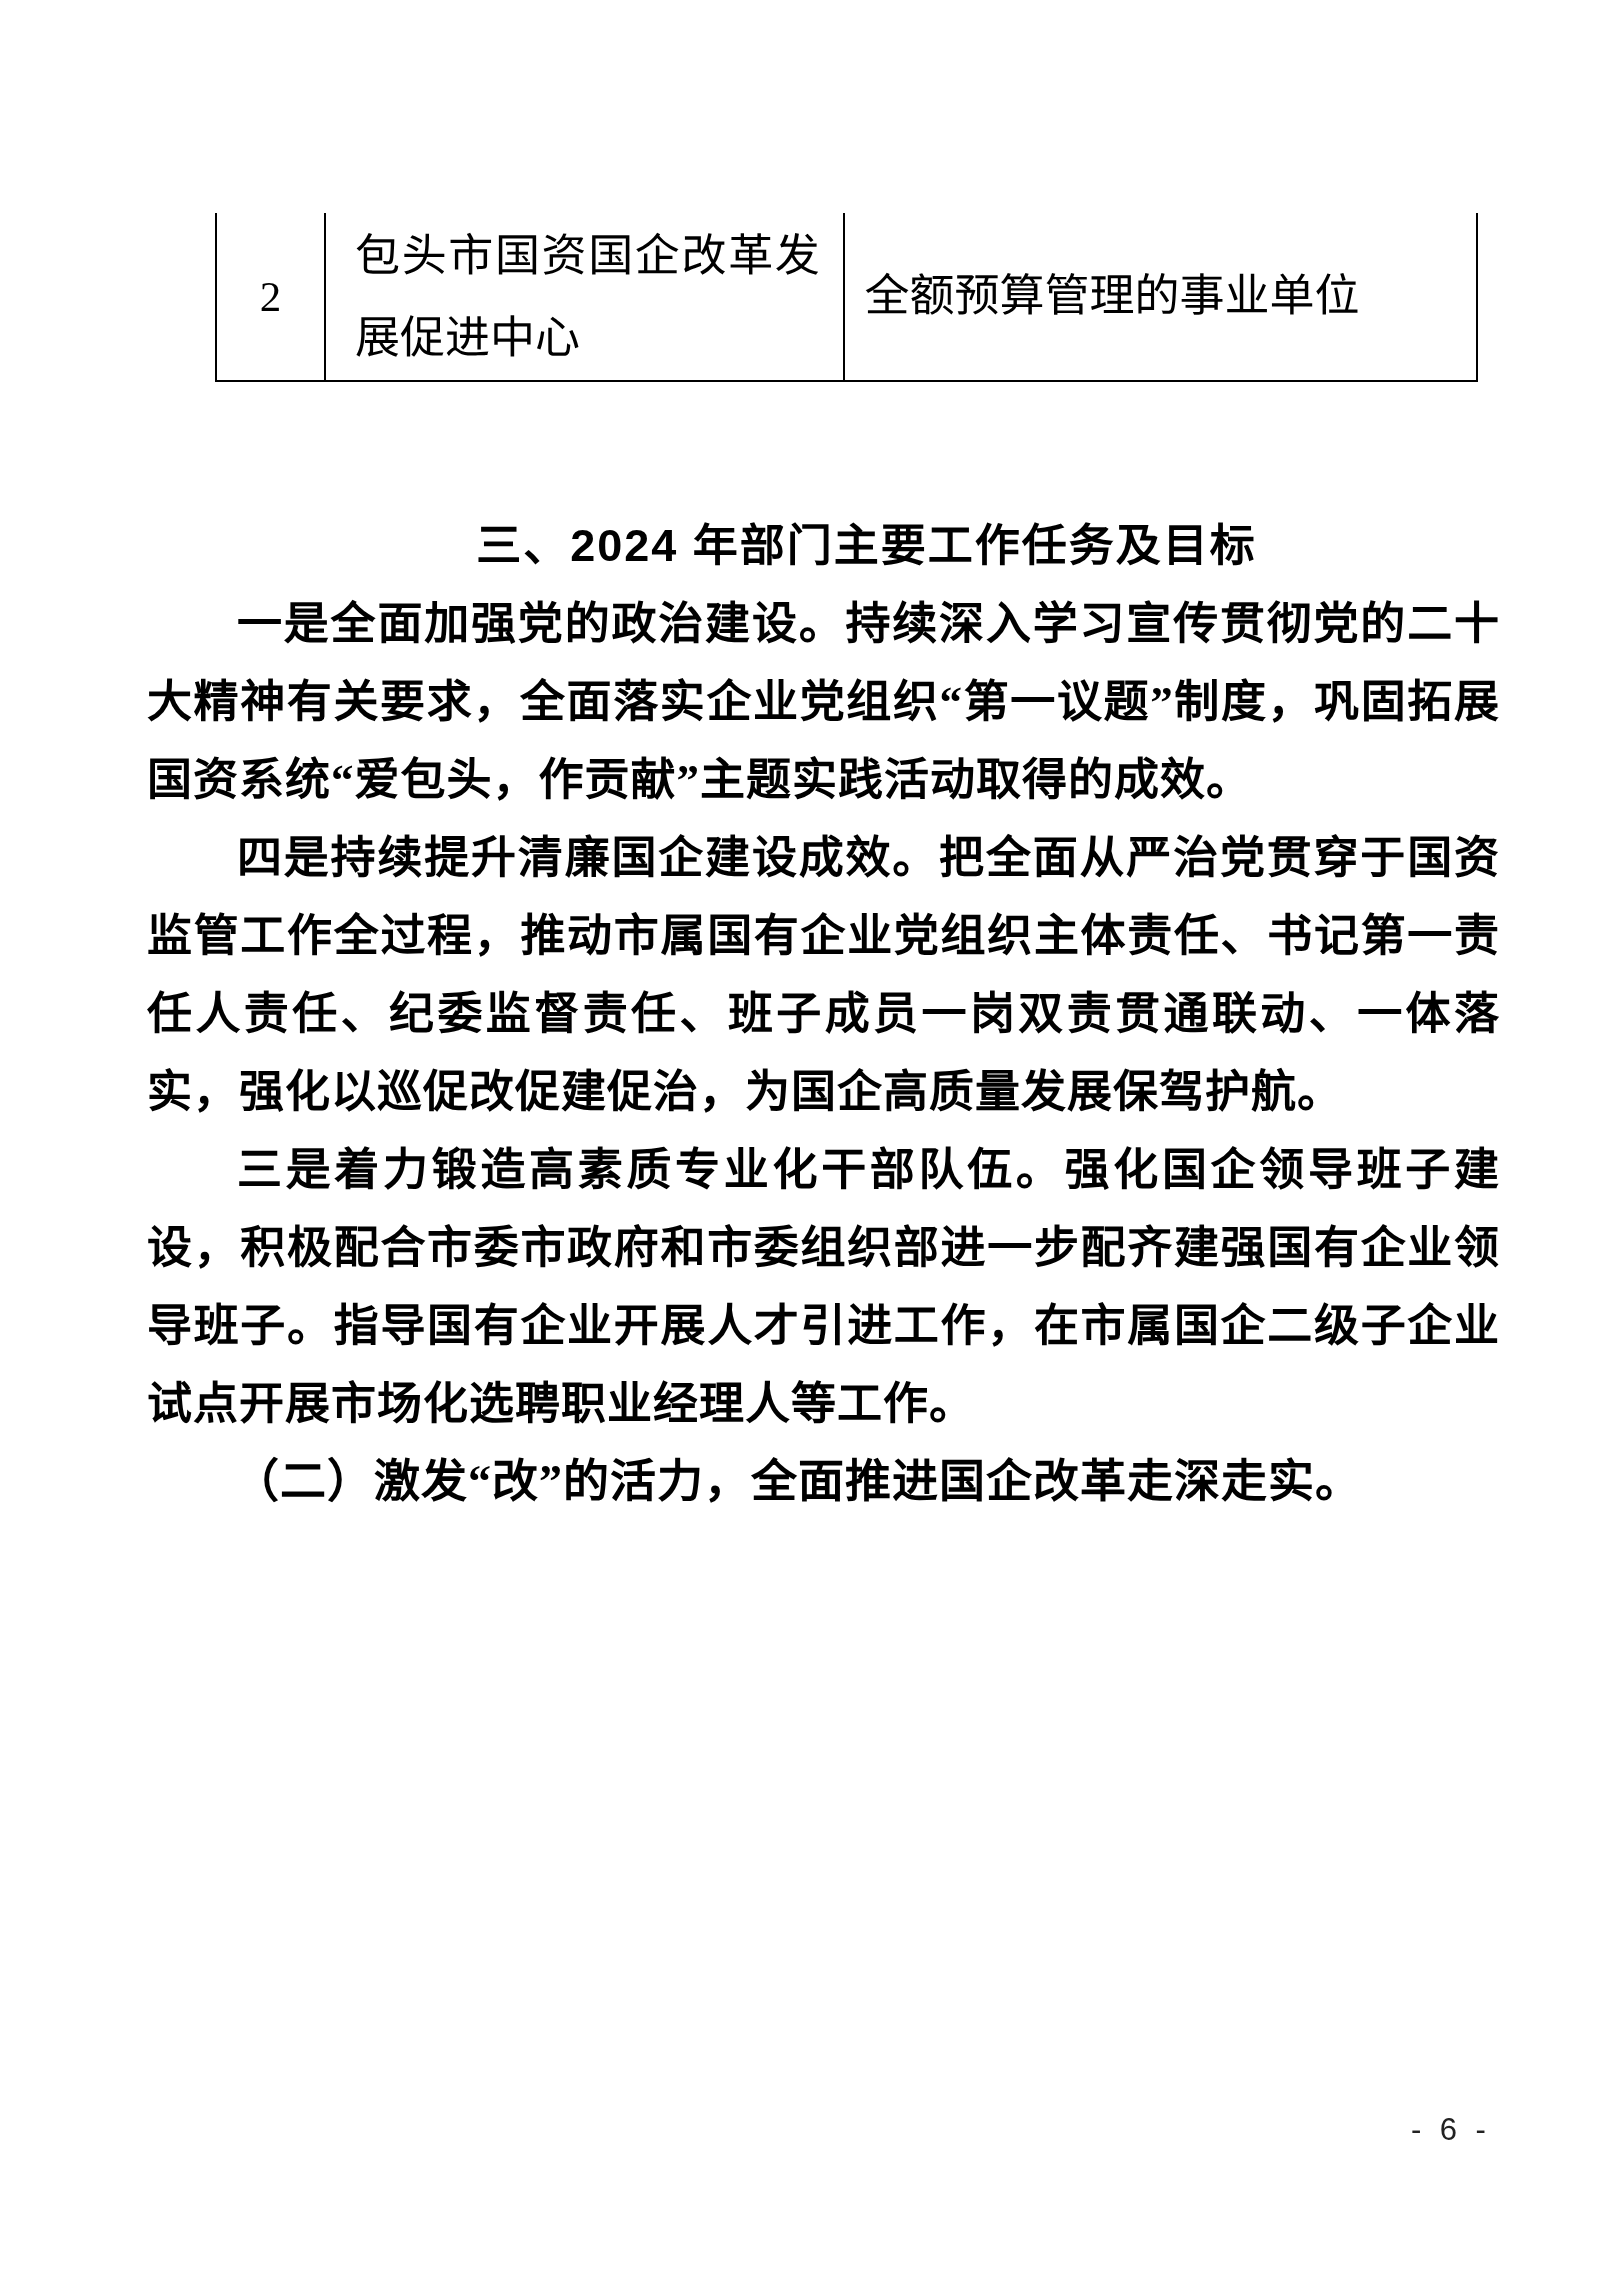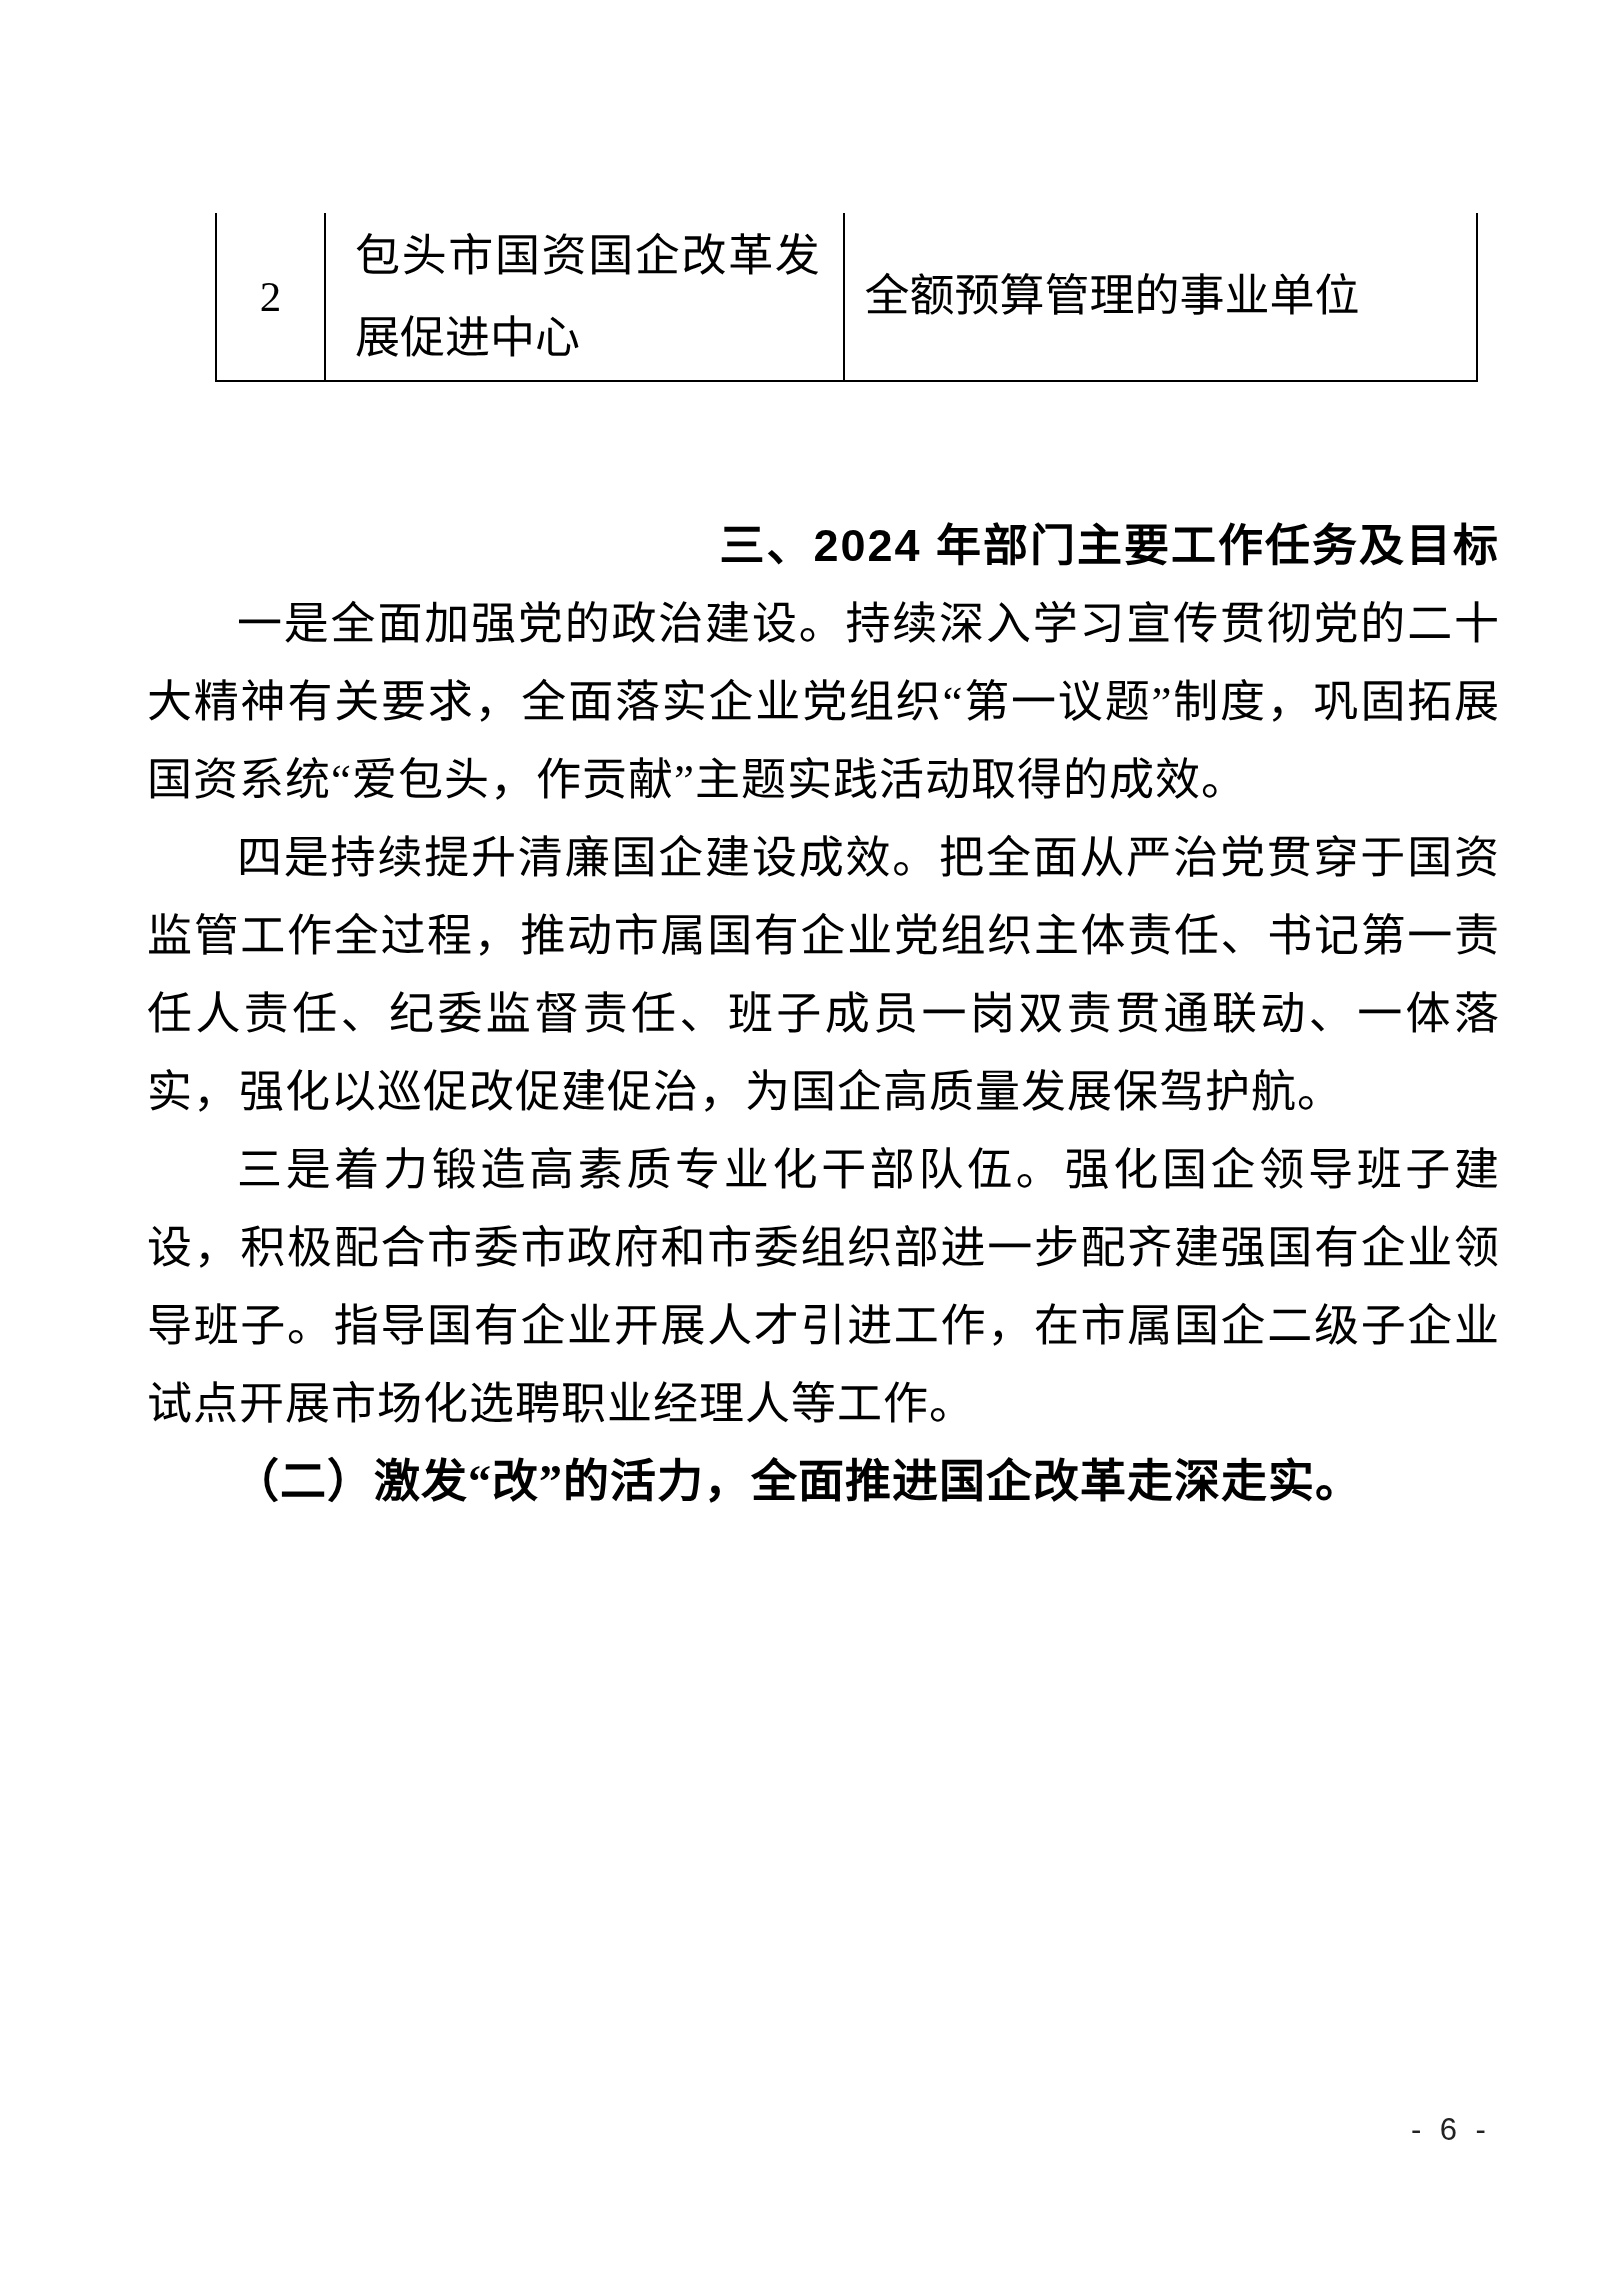--- a/index.html
+++ b/index.html
@@ -63,37 +63,37 @@
     line-height: 78px;
     text-align: justify;
   }
   .section-heading {
     margin: 0;
     font-family: "Liberation Sans", "DejaVu Sans", sans-serif;
     font-weight: 700;
     font-size: 45px;
     line-height: 78px;
     text-indent: 86px;
-    text-align: right;
+    text-align: center;
     letter-spacing: 2px;
   }
   .sub-heading {
     margin: 0;
     font-family: "Liberation Serif", "DejaVu Serif", serif;
     font-weight: 700;
     font-size: 46px;
     line-height: 78px;
     text-indent: 86px;
     text-align: left;
     letter-spacing: 1px;
   }
   .body-para {
     margin: 0;
     font-family: "Liberation Serif", "DejaVu Serif", serif;
-    font-weight: 400;
+    font-weight: 700;
     font-size: 45px;
     line-height: 78px;
     text-indent: 90px;
     letter-spacing: 1px;
   }
 
   
   .page-number {
     position: absolute;
     top: 2112px;

